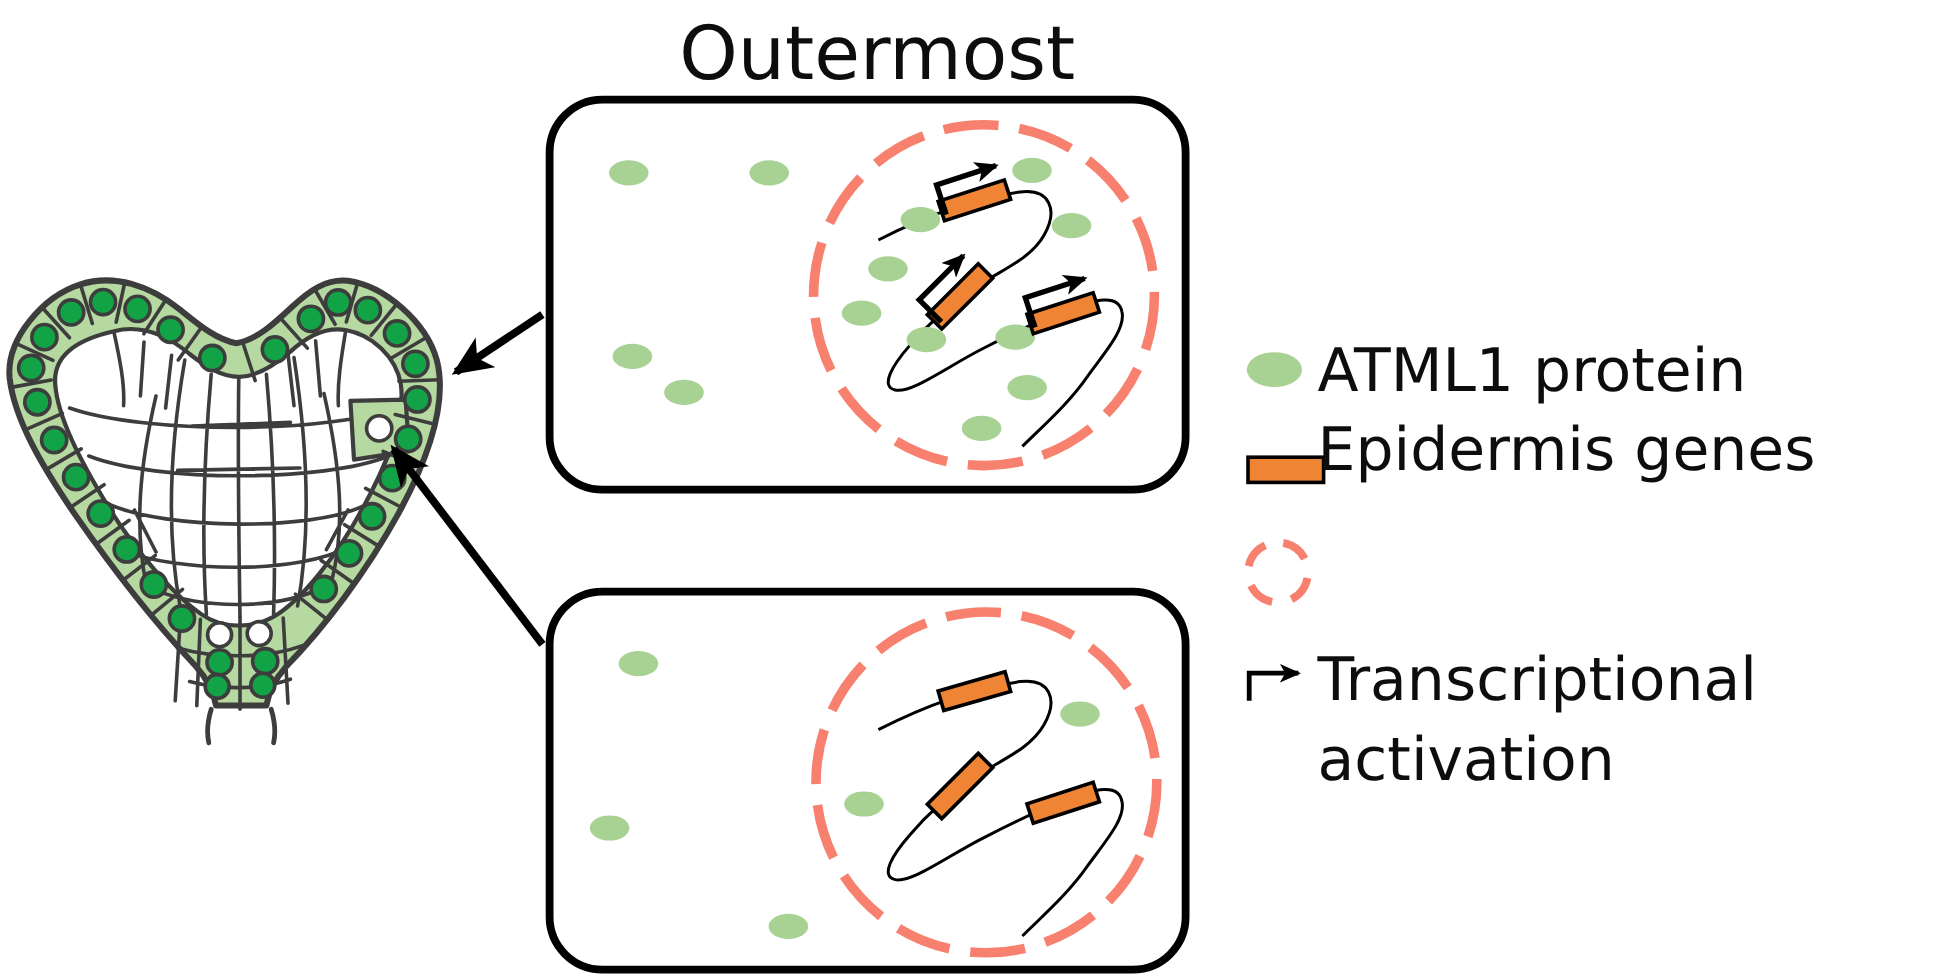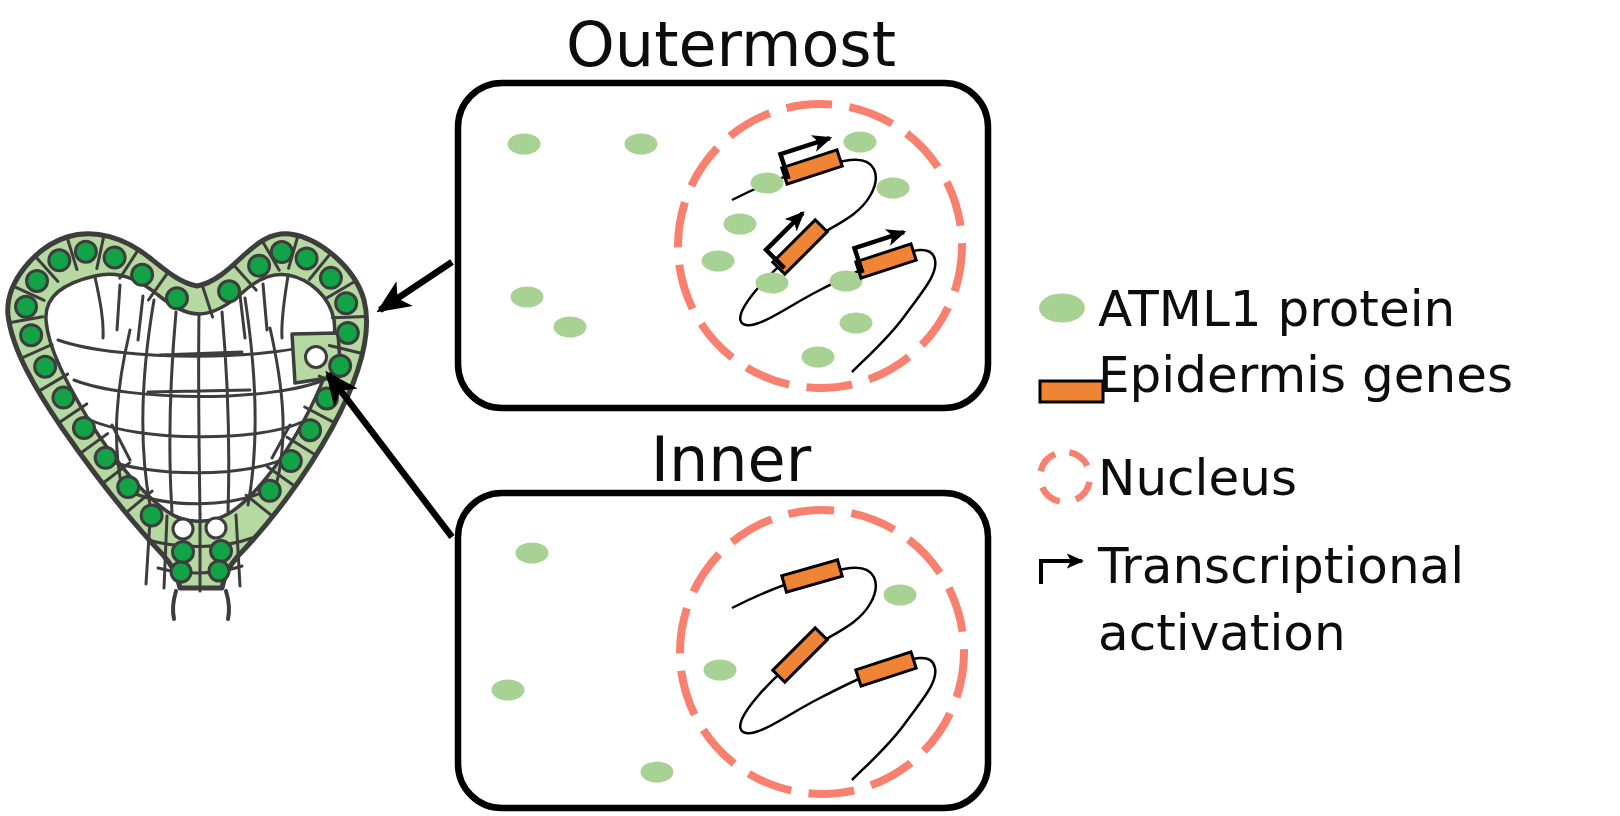--- a/index.html
+++ b/index.html
@@ -203,21 +203,19 @@
 
   <g>
     <ellipse class="protein" cx="1062" cy="308" rx="23" ry="14.5"></ellipse>
     <rect class="gene" x="1040" y="381" width="63" height="21"></rect>
     <circle class="nucmem" style="stroke-width:6.5" cx="1065" cy="477" r="25" stroke-dasharray="23 16.5" transform="rotate(-80 1065 477)"></circle>
     <path class="legicon-arrow" marker-end="url(#ah-small)" d="M 1041,584 L 1041,561 L 1082,561"></path>
   </g>
 </svg>
 
 <div class="txt panel-title" style="top:14px;">Outermost</div>
-<div class="txt panel-title" style="top:429px;">Inner</div>
 
 <div class="txt legend-label" style="top:284px;">ATML1 protein</div>
 <div class="txt legend-label" style="top:350px;">Epidermis genes</div>
-<div class="txt legend-label" style="top:453px;">Nucleus</div>
 <div class="txt legend-label" style="top:608px;">activation</div>
 <div class="txt legend-label" style="top:541px;">Transcriptional</div>
 
 </div>
 
 </body></html>

